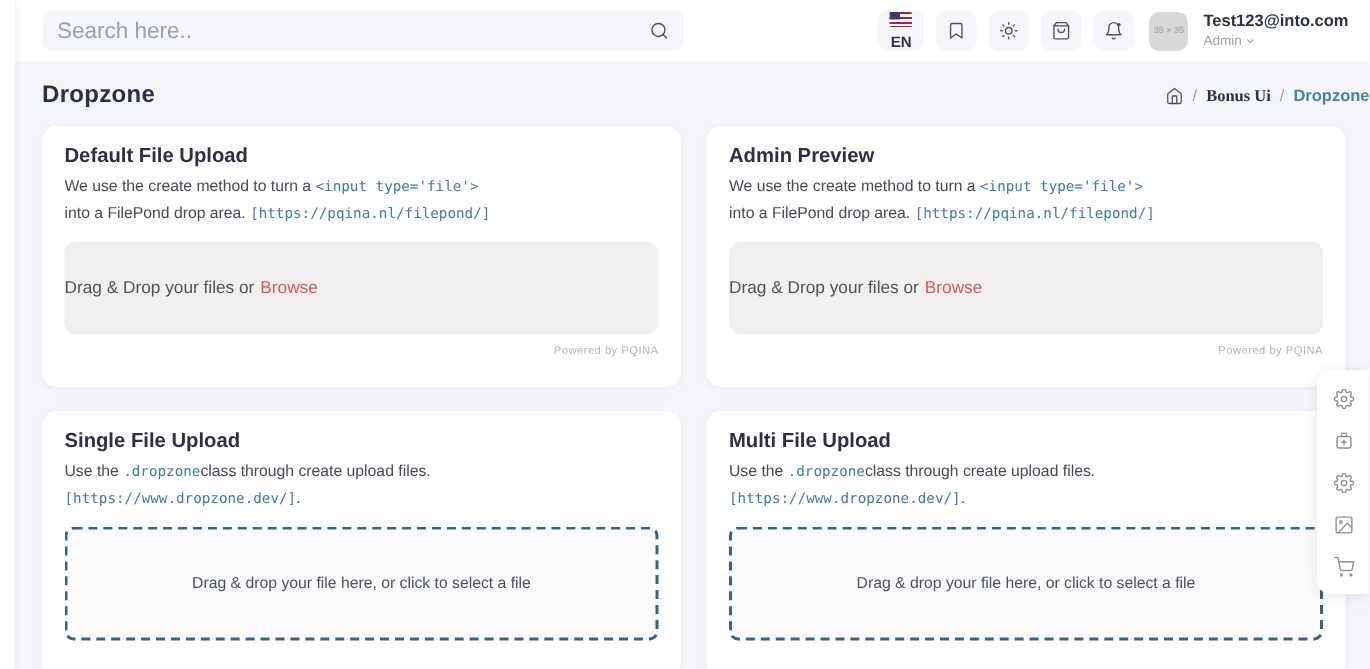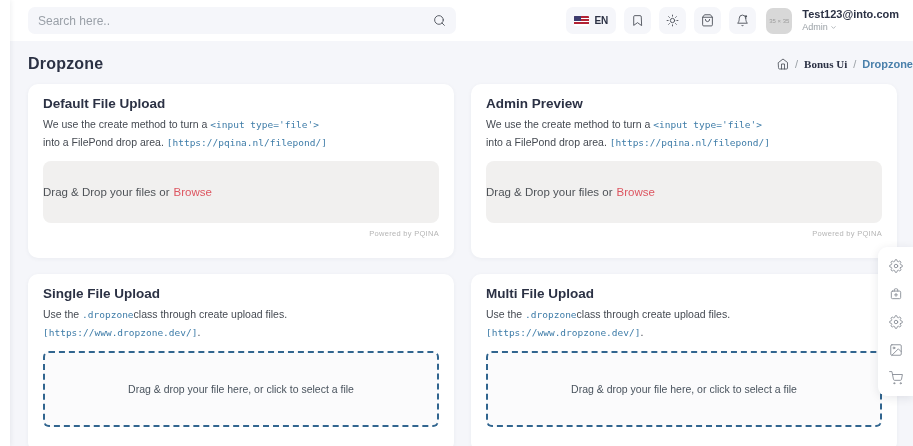--- a/index.html
+++ b/index.html
@@ -24,30 +24,30 @@
     margin-left: 10px; height: 41px; background: #fff;
     display: flex; align-items: center; padding: 0 14px 0 18px; gap: 8px;
     position: relative; z-index: 2;
   }
   .search-box {
     width: 428px; height: 27px; background: #f5f6fa; border-radius: 7px;
     display: flex; align-items: center; padding: 0 10px;
   }
   .search-box input {
     flex: 1; border: none; outline: none; background: transparent;
-    font-size: 12px; color: #3a3f47; font-family: "Liberation Sans", sans-serif;
+    font-size: 15px; color: #3a3f47; font-family: "Liberation Sans", sans-serif;
   }
   .search-box input::placeholder { color: #9aa0a8; }
   .hspacer { flex: 1; }
   .hbtn {
     height: 27px; min-width: 27px; background: #f5f6fa; border-radius: 7px;
     display: flex; align-items: center; justify-content: center; cursor: pointer;
     border: none;
   }
-  .lang-btn { padding: 0 8px; gap: 5px; }
+  .lang-btn { padding: 0 8px; gap: 5px; flex-direction: column; }
   .flag {
     width: 15px; height: 10px; position: relative; border-radius: 1px; overflow: hidden;
     background: repeating-linear-gradient(180deg, #b22234 0 1.6px, #ffffff 1.6px 3.2px);
   }
   .flag .canton { position: absolute; left: 0; top: 0; width: 7px; height: 5px; background: #3c3b6e; }
   .lang-label { font-size: 10px; font-weight: bold; color: #2b3144; }
   .hicon { stroke: #4e535b; stroke-width: 1.7; fill: none; stroke-linecap: round; stroke-linejoin: round; }
   .avatar {
     width: 26px; height: 26px; border-radius: 7px; background: #d8d8d8;
     display: flex; align-items: center; justify-content: center;

